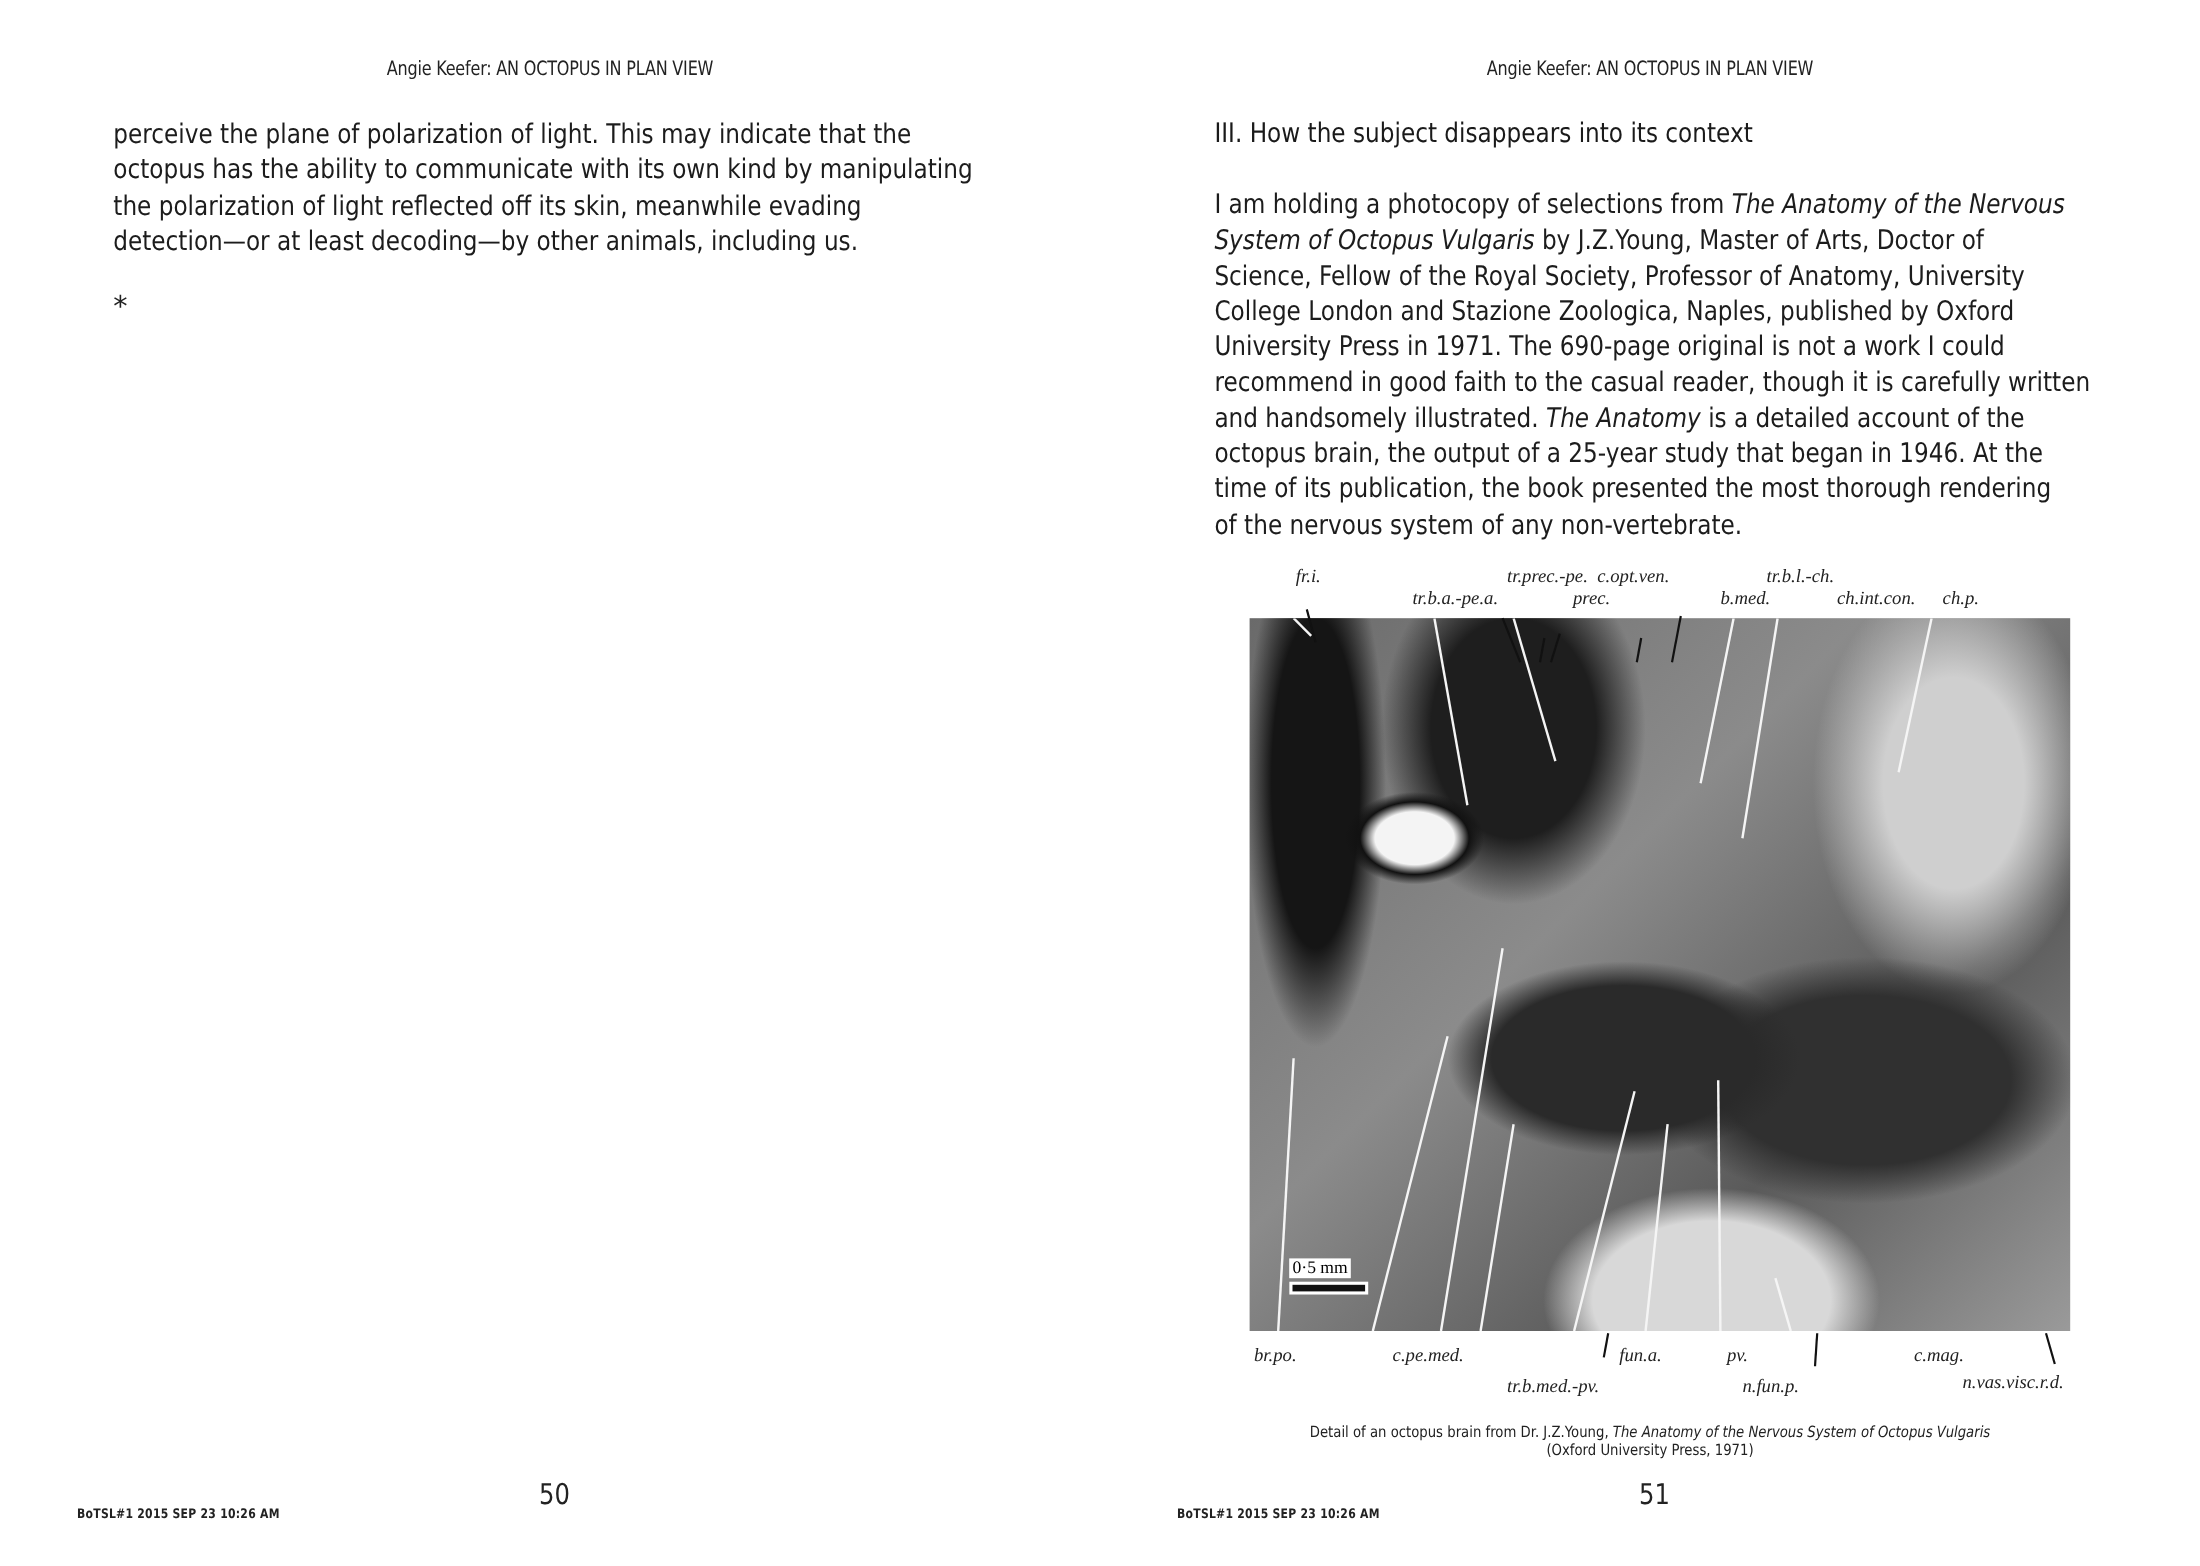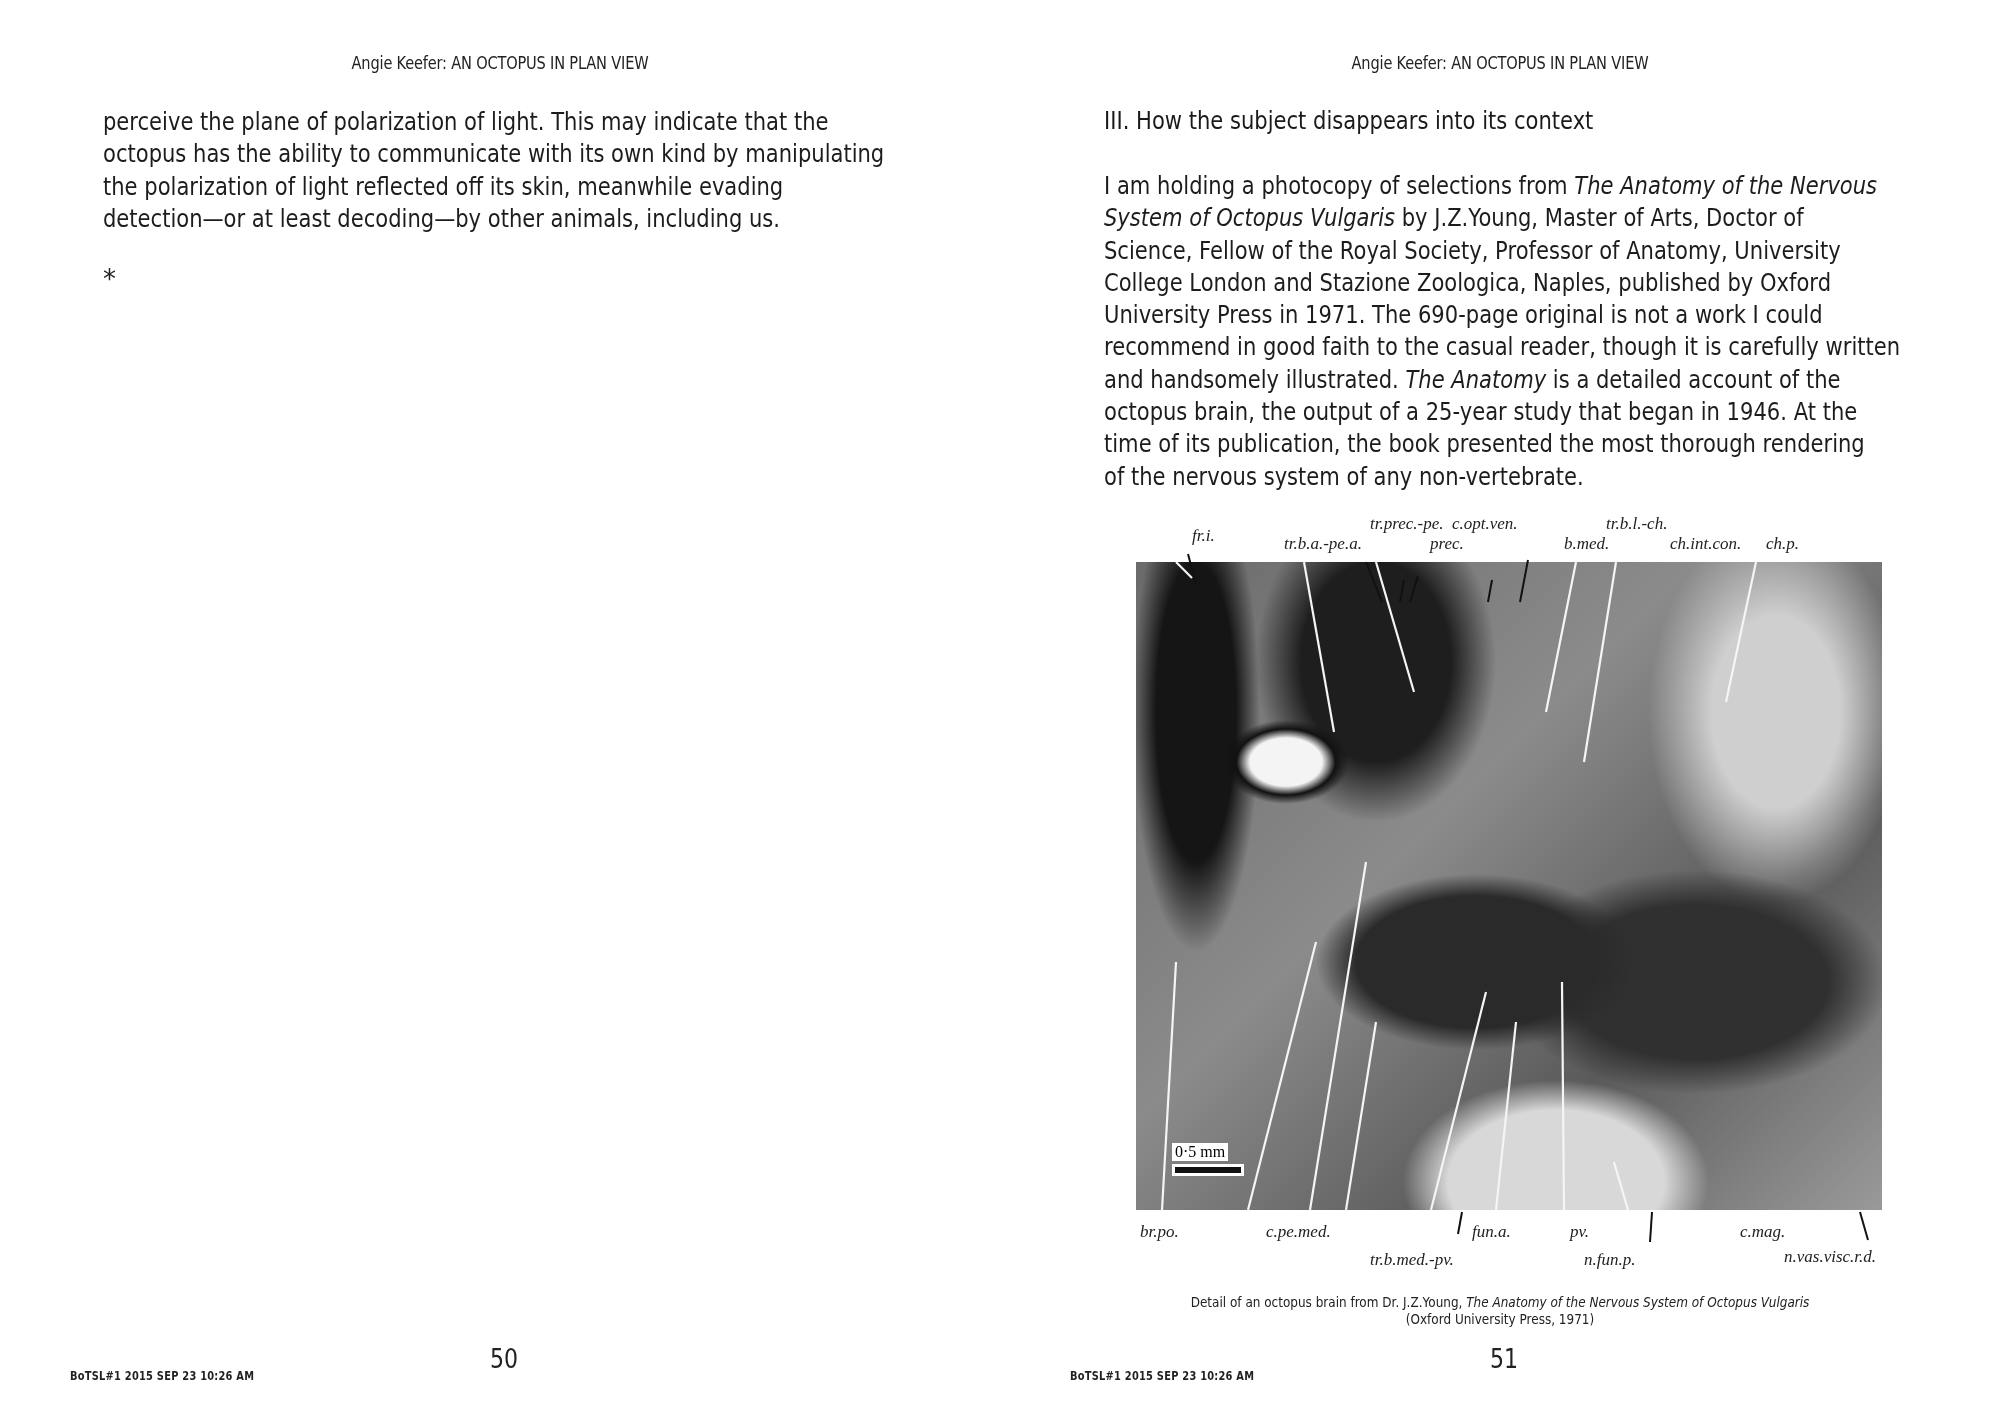--- a/index.html
+++ b/index.html
@@ -118,21 +118,21 @@
             <line x1="428" y1="648" x2="426" y2="420"></line>
             <line x1="492" y1="648" x2="478" y2="600"></line>
           </g>
       </svg>
       <div class="scale-bar">
         <span class="scale-text">0·5 mm</span>
         <div class="scale-line"></div>
       </div>
     </div>
 
-    <div class="fig-label" style="left:56px; top:14px;margin-top:12px;">fr.i.</div>
+    <div class="fig-label" style="left:42px; top:14px;">fr.i.</div>
     <div class="fig-label" style="left:148px; top:34px;">tr.b.a.-pe.a.</div>
     <div class="fig-label" style="left:234px; top:14px;">tr.prec.-pe.</div>
     <div class="fig-label" style="left:294px; top:34px;">prec.</div>
     <div class="fig-label" style="left:316px; top:14px;">c.opt.ven.</div>
     <div class="fig-label" style="left:428px; top:34px;">b.med.</div>
     <div class="fig-label" style="left:470px; top:14px;">tr.b.l.-ch.</div>
     <div class="fig-label" style="left:534px; top:34px;text-align:right;">ch.int.con.</div>
     <div class="fig-label" style="left:630px; top:34px;">ch.p.</div>
 
     <svg width="780" height="70" style="position:absolute; left:0; top:40px;">

